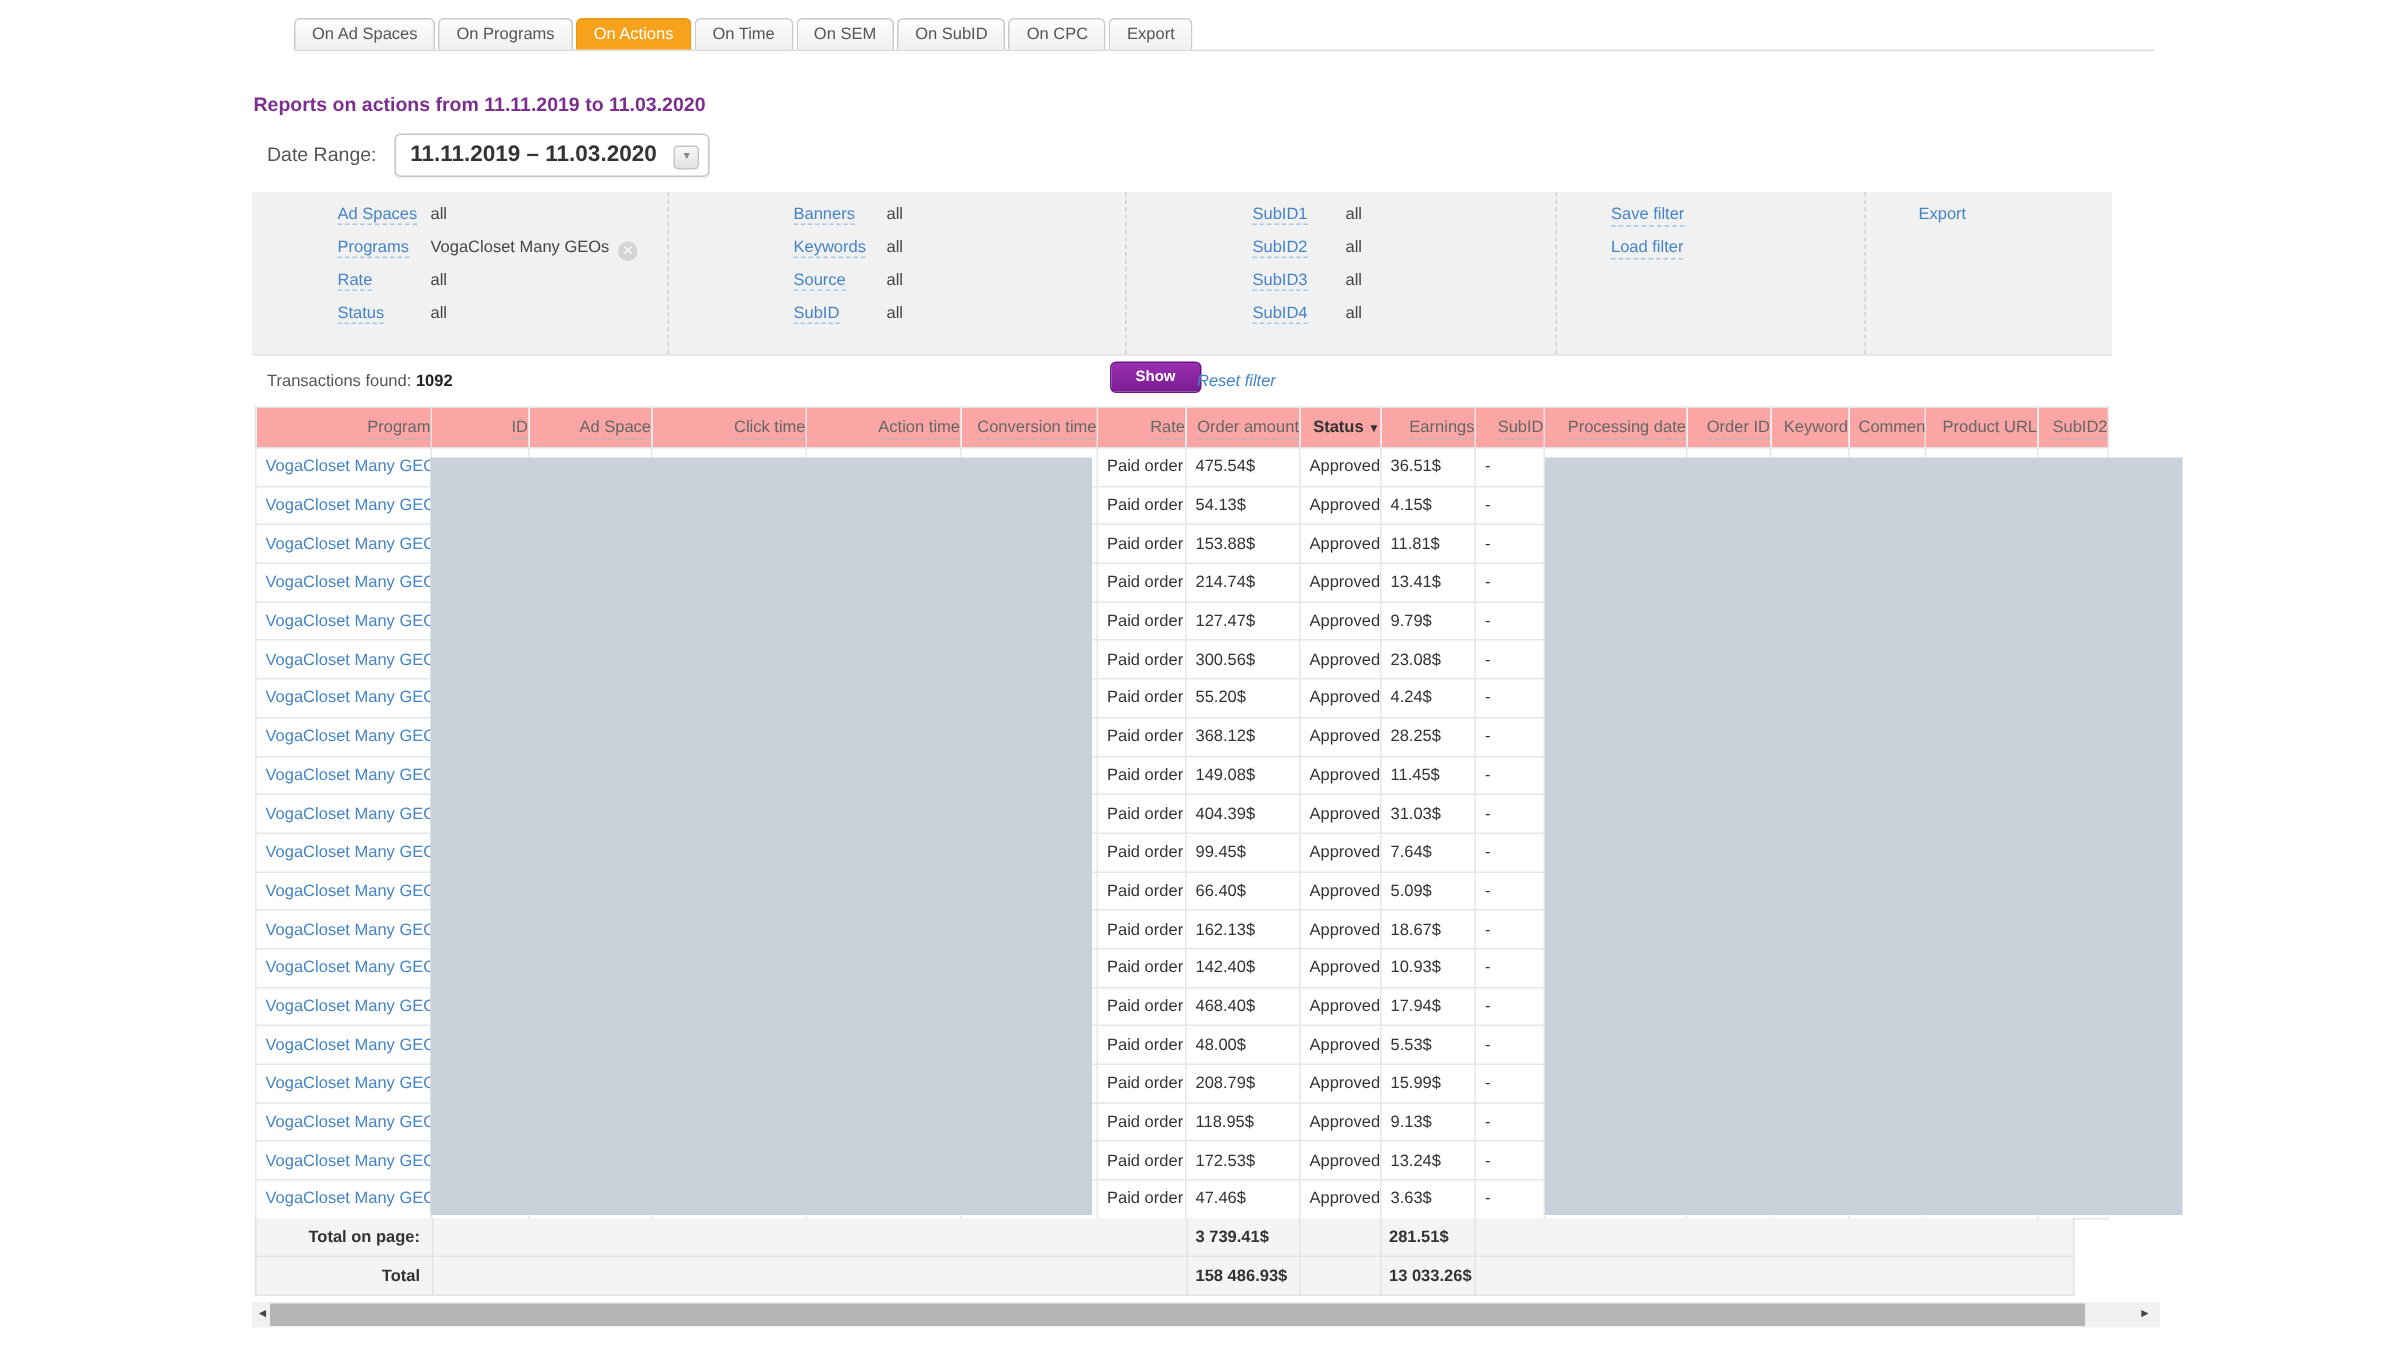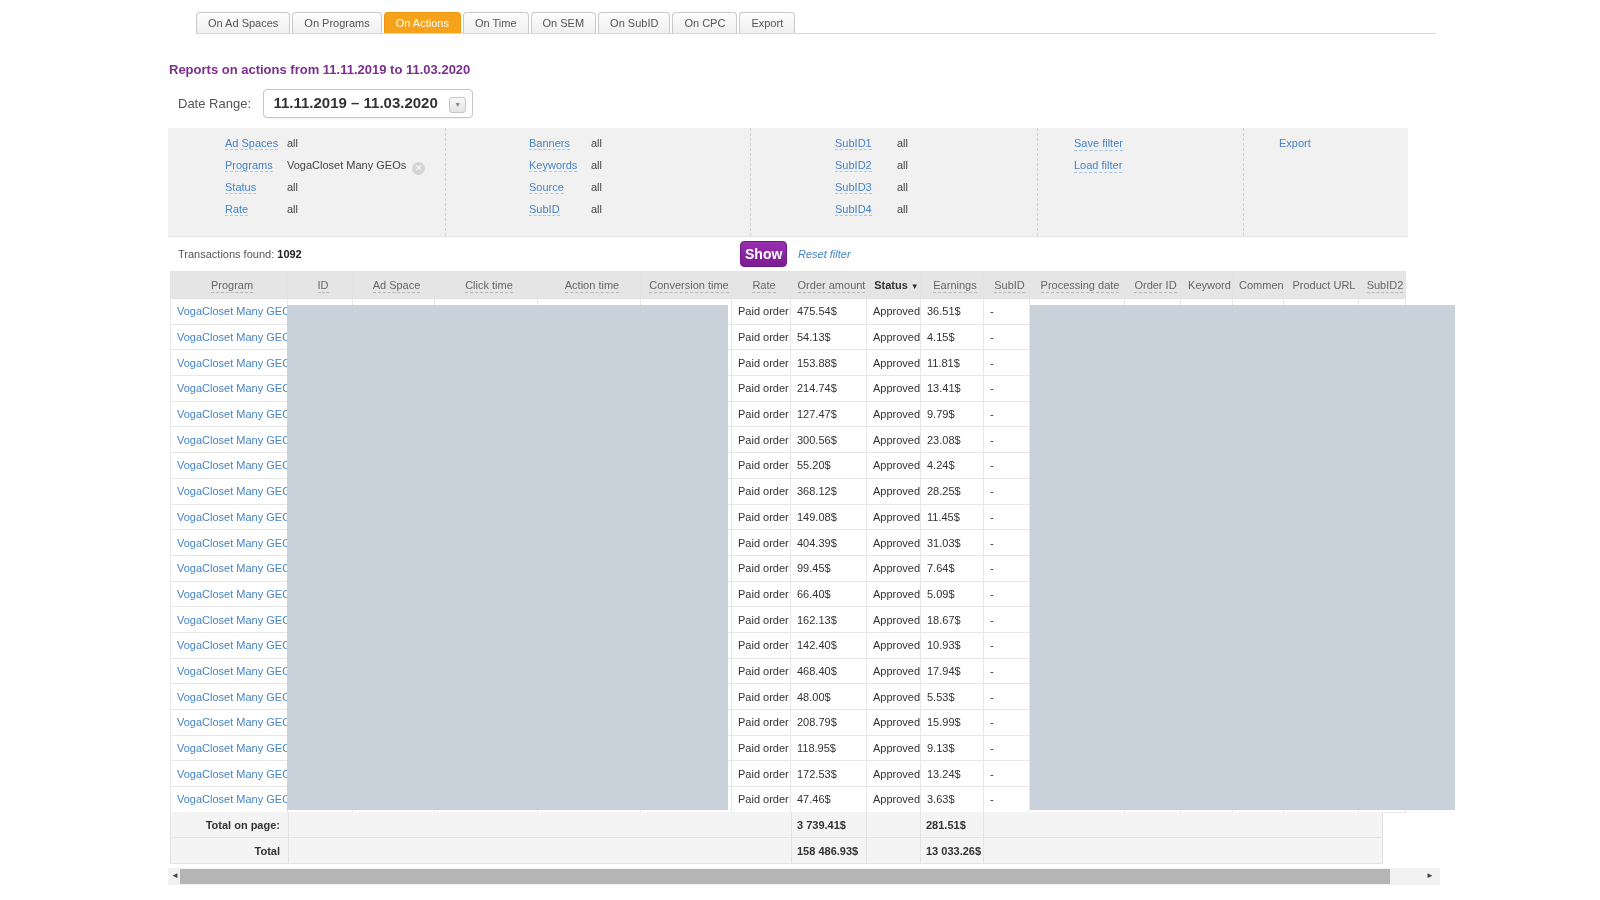--- a/index.html
+++ b/index.html
@@ -45,29 +45,29 @@
   .remove-x{display:inline-block;margin-left:6px;width:13px;height:13px;border-radius:50%;
             background:#d4d4d4;color:#fff;font-size:9px;line-height:13px;text-align:center;
             cursor:pointer;vertical-align:-2px;}
   .plain-link{color:#4584c6;cursor:pointer;font-size:11px;}
 
   
   .summary{position:absolute;left:168px;top:240px;width:1240px;height:26px;font-size:11px;}
   .found{position:absolute;left:10px;top:8px;color:#555;}
   .found b{color:#222;}
   .show-btn{position:absolute;left:572px;top:1px;background:linear-gradient(#9a2fb0,#7a1d92);
-            border:1px solid #6d1884;border-radius:4px;color:#fff;font-weight:bold;font-size:14px;
-            padding:4px 4px;cursor:pointer;font-family:"Liberation Sans",sans-serif;text-align:right;}
+            border:1px solid #6d1884;border-radius:4px;color:#fff;font-weight:bold;font-size:10px;
+            padding:4px 16px;cursor:pointer;font-family:"Liberation Sans",sans-serif;text-align:right;}
   .reset{position:absolute;left:630px;top:8px;color:#4584c6;cursor:pointer;font-style:italic;}
 
   
   .tablewrap{position:absolute;left:170px;top:271px;width:1235px;}
   table.tbl{border-collapse:collapse;table-layout:fixed;width:1235px;font-size:11px;}
-  .tbl th{height:27px;box-sizing:border-box;background:#e5e5e5;border:1px solid #e3e3e3;
-          font-weight:normal;color:#666;text-align:center;padding:0 0 0 6px;white-space:nowrap;
+  .tbl th{height:27px;box-sizing:border-box;background:#fca5a5;border:1px solid #e3e3e3;
+          font-weight:normal;color:#666;text-align:right;padding:0 0 0 6px;white-space:nowrap;
           overflow:hidden;}
   .tbl th .hlbl{border-bottom:1px dashed #b5b5b5;padding-bottom:1px;cursor:pointer;}
   .tbl th .hplain{cursor:pointer;}
   .tbl th .hstatus{font-weight:bold;color:#333;cursor:pointer;}
   .tbl th .arr{font-size:8px;color:#333;margin-left:3px;}
   .tbl td{height:25.7px;box-sizing:border-box;border:1px solid #e7e7e7;padding:0 0 0 6px;
           white-space:nowrap;overflow:hidden;background:#fff;}
   .tbl td.prog{padding-left:6px;}
   .tbl td.prog span{color:#4584c6;cursor:pointer;}
   .redact{position:absolute;background:#c9d1db;top:34px;height:505px;}
@@ -108,22 +108,22 @@
     <span class="dr-box">
       <span class="dr-val">11.11.2019  –  11.03.2020</span>
       <span class="dr-caret">▼</span>
     </span>
   </div>
 
   <div class="filterpanel">
     <div class="filter-col fc0">
         <div class="filter-row"><span class="lblw"><span class="flbl" style="color: rgb(69, 132, 198); cursor: pointer;">Ad Spaces</span></span><span class="fval">all</span></div>
         <div class="filter-row"><span class="lblw"><span class="flbl" style="color: rgb(69, 132, 198); cursor: pointer;">Programs</span></span><span class="fval">VogaCloset Many GEOs</span><span class="remove-x">✕</span></div>
+        <div class="filter-row"><span class="lblw"><span class="flbl" style="color: rgb(69, 132, 198); cursor: pointer;">Rate</span></span><span class="fval">all</span></div>
         <div class="filter-row"><span class="lblw"><span class="flbl" style="color: rgb(69, 132, 198); cursor: pointer;">Status</span></span><span class="fval">all</span></div>
-        <div class="filter-row"><span class="lblw"><span class="flbl" style="color: rgb(69, 132, 198); cursor: pointer;">Rate</span></span><span class="fval">all</span></div>
       </div>
     <div class="filter-col fc1">
         <div class="filter-row"><span class="lblw"><span class="flbl" style="color: rgb(69, 132, 198); cursor: pointer;">Banners</span></span><span class="fval">all</span></div>
         <div class="filter-row"><span class="lblw"><span class="flbl" style="color: rgb(69, 132, 198); cursor: pointer;">Keywords</span></span><span class="fval">all</span></div>
         <div class="filter-row"><span class="lblw"><span class="flbl" style="color: rgb(69, 132, 198); cursor: pointer;">Source</span></span><span class="fval">all</span></div>
         <div class="filter-row"><span class="lblw"><span class="flbl" style="color: rgb(69, 132, 198); cursor: pointer;">SubID</span></span><span class="fval">all</span></div>
       </div>
     <div class="filter-col fc2">
         <div class="filter-row"><span class="lblw"><span class="flbl" style="color: rgb(69, 132, 198); cursor: pointer;">SubID1</span></span><span class="fval">all</span></div>
         <div class="filter-row"><span class="lblw"><span class="flbl" style="color: rgb(69, 132, 198); cursor: pointer;">SubID2</span></span><span class="fval">all</span></div>

